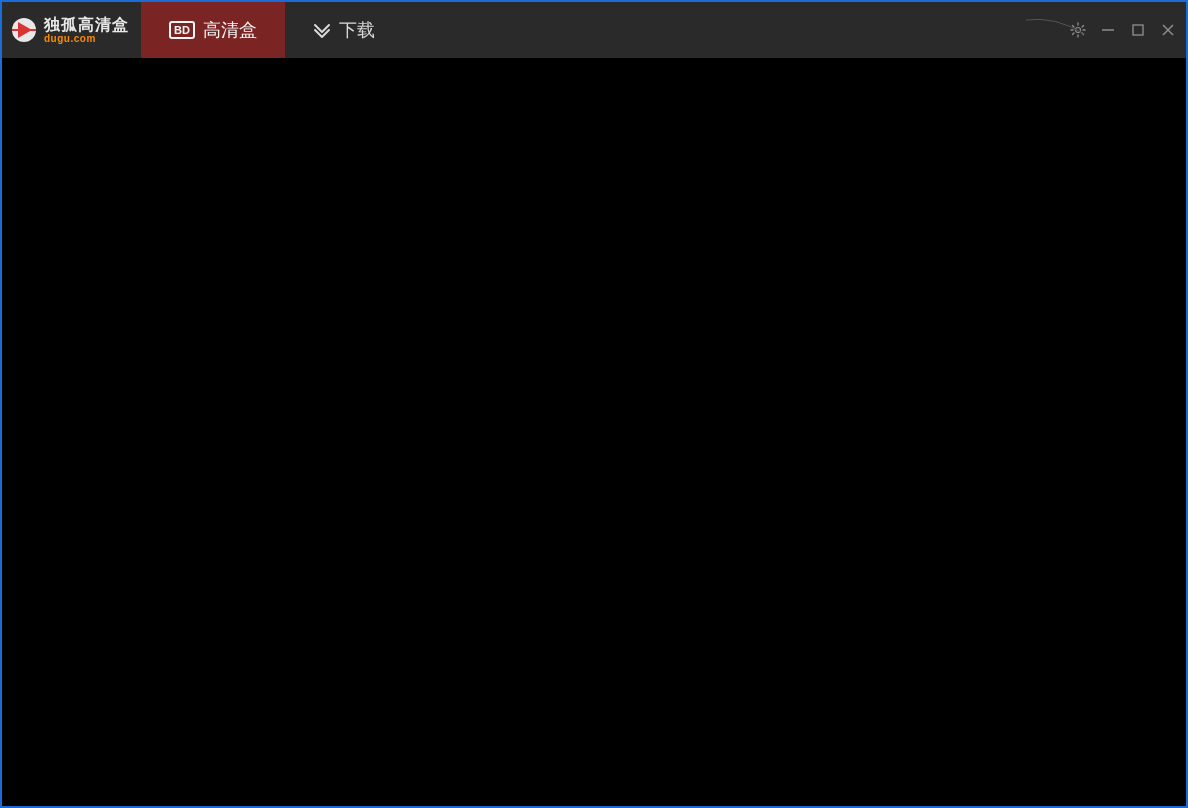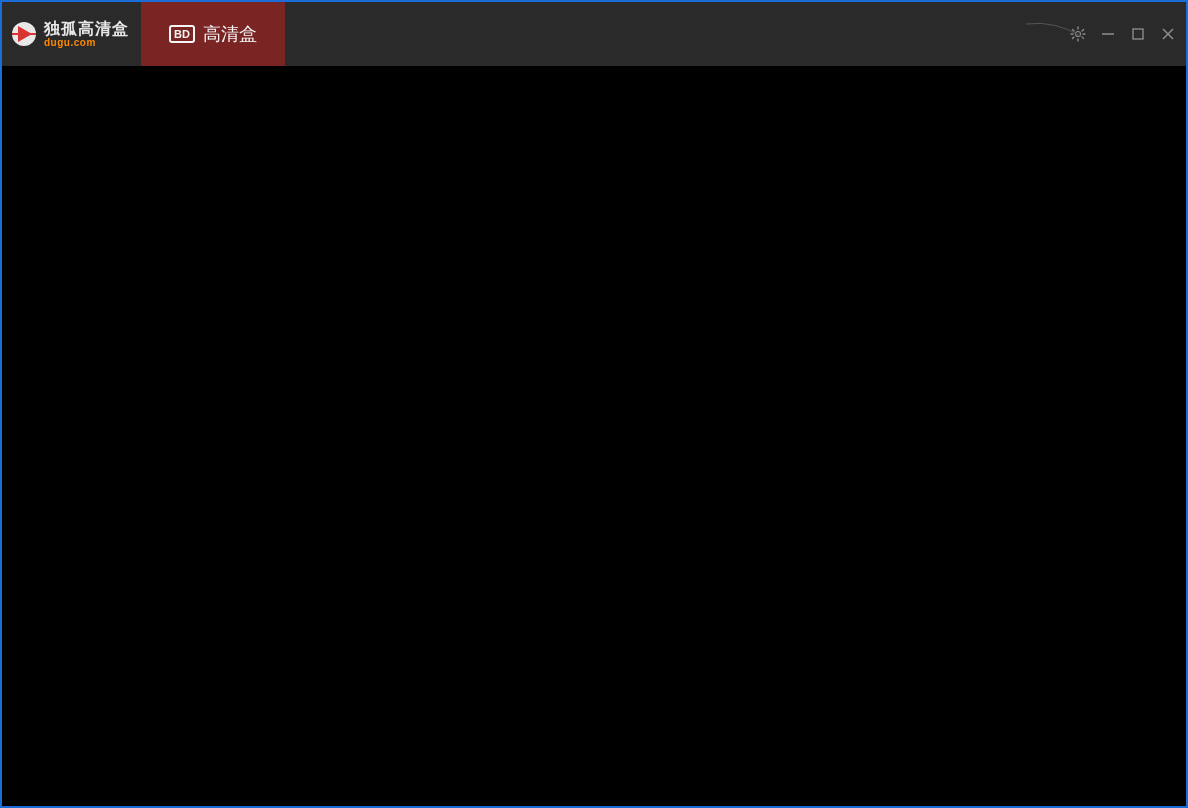--- a/index.html
+++ b/index.html
@@ -16,21 +16,21 @@
     }
     .app-window {
       width: 100%;
       height: 100%;
       border: 2px solid #1a6dd6;
       background: #000;
       display: flex;
       flex-direction: column;
     }
     .titlebar {
-      height: 64px;
+      height: 56px;
       background: #2a2a2a;
       display: flex;
       align-items: center;
       flex-shrink: 0;
     }
     .logo-section {
       display: flex;
       align-items: center;
       padding: 0 12px 0 8px;
       height: 100%;
@@ -143,20 +143,29 @@
       </div>
     </div>
 
     <div class="tabs">
       <div class="tab active">
         <span class="tab-icon">
           <span class="bd-icon">BD</span>
         </span>
         <span>高清盒</span>
       </div>
+      <div class="tab">
+        <span class="tab-icon">
+          <svg width="18" height="18" viewBox="0 0 18 18">
+            <path d="M 2 4 L 9 11 L 16 4" fill="none" stroke="#d8d8d8" stroke-width="2" stroke-linecap="round" stroke-linejoin="round"></path>
+            <path d="M 2 9 L 9 16 L 16 9" fill="none" stroke="#d8d8d8" stroke-width="2" stroke-linecap="round" stroke-linejoin="round"></path>
+          </svg>
+        </span>
+        <span>下载</span>
+      </div>
     </div>
 
     <div class="window-controls">
       <svg class="swoosh" viewBox="0 0 60 20">
         <path d="M 0 2 Q 30 -2 58 16" fill="none" stroke="#555" stroke-width="1"></path>
       </svg>
       <span class="ctrl-btn">
         <svg width="16" height="16" viewBox="0 0 16 16">
           <path d="M8 10.5a2.5 2.5 0 100-5 2.5 2.5 0 000 5z" fill="none" stroke="currentColor" stroke-width="1.2"></path>
           <path d="M8 1v2M8 13v2M2.5 3.5l1.4 1.4M12.1 11.1l1.4 1.4M1 8h2M13 8h2M2.5 12.5l1.4-1.4M12.1 4.9l1.4-1.4" stroke="currentColor" stroke-width="1.4" stroke-linecap="round"></path>

